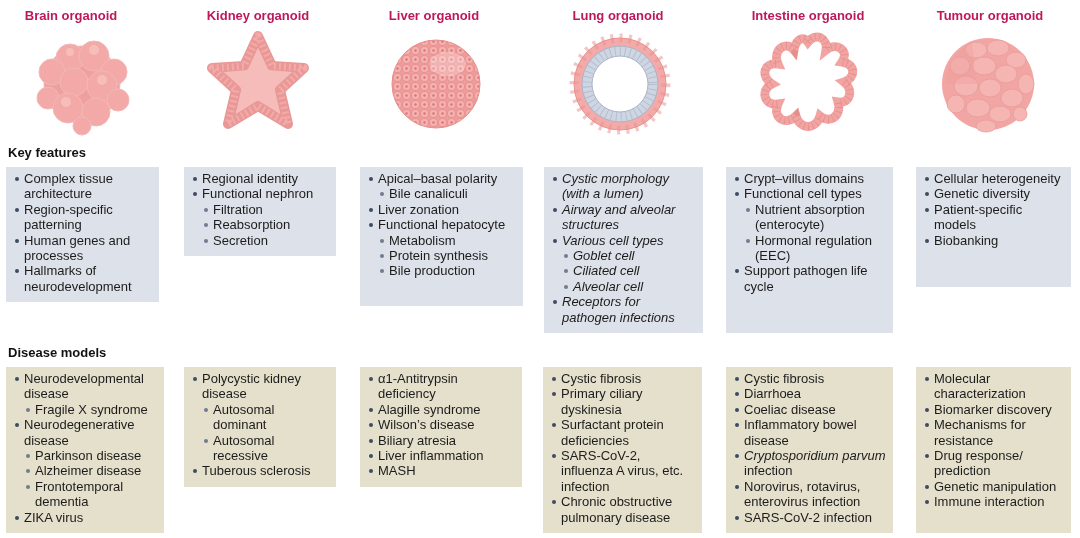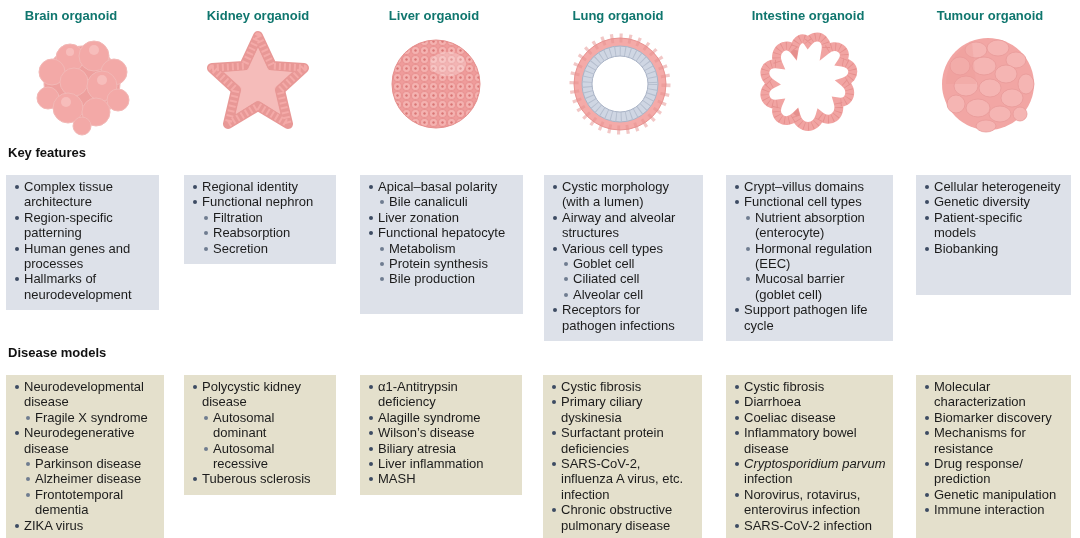--- a/index.html
+++ b/index.html
@@ -1,21 +1,21 @@
 <!DOCTYPE html>
 <html><head>
 <meta charset="utf-8">
 <style>
   * { box-sizing: border-box; margin: 0; padding: 0; }
   html, body { width: 1080px; height: 538px; background: #ffffff; overflow: hidden; }
   body { position: relative; font-family: "Liberation Sans", "DejaVu Sans", sans-serif; color: #1c1c1c; }
-  .col-title { position: absolute; top: 8px; font-weight: bold; font-size: 13px; text-align: center; color: #0f766e; white-space: nowrap; }
+  .col-title { position: absolute; top: 8px; font-weight: bold; font-size: 13px; text-align: center; color: #be185d; white-space: nowrap; }
   .illus { position: absolute; top: 28px; width: 104px; height: 110px; }
   .section-title { position: absolute; left: 8px; font-weight: bold; font-size: 13px; color: #111; }
-  .box { position: absolute; padding: 4px 6px 6px 8px; font-size: 13px; line-height: 15.4px; margin-top: 8px; }
+  .box { position: absolute; padding: 4px 6px 6px 8px; font-size: 13px; line-height: 15.4px; }
   .box.kf { background: #dde1e9; top: 167px; }
   .box.dm { background: #e4e0cc; top: 367px; }
   .box ul { list-style: none; }
   .box li { position: relative; padding-left: 10px; }
   .box li.sub { padding-left: 21px; }
   .box li::before { content: ""; position: absolute; top: 6px; left: 1px; width: 4px; height: 4px; border-radius: 50%; background: #3d4b63; }
   .box li.sub::before { left: 12px; width: 4px; height: 4px; background: #6f7c90; }
   .it { font-style: italic; }
 </style>
 </head>
@@ -128,38 +128,37 @@
     <ul>
       <li><span>Apical–basal polarity</span></li>
       <li class="sub"><span>Bile canaliculi</span></li>
       <li><span>Liver zonation</span></li>
       <li><span>Functional hepatocyte</span></li>
       <li class="sub"><span>Metabolism</span></li>
       <li class="sub"><span>Protein synthesis</span></li>
       <li class="sub"><span>Bile production</span></li>
     </ul>
   </div>
-<div class="box kf" style="left:544px;width:159px;height:166px;">
+<div class="box kf" style="left:544px;width:159px;height:166px;font-style:italic;">
     <ul>
       <li><span>Cystic morphology (with a lumen)</span></li>
       <li><span>Airway and alveolar structures</span></li>
       <li><span>Various cell types</span></li>
       <li class="sub"><span>Goblet cell</span></li>
       <li class="sub"><span>Ciliated cell</span></li>
       <li class="sub"><span>Alveolar cell</span></li>
       <li><span>Receptors for pathogen infections</span></li>
     </ul>
   </div>
 <div class="box kf" style="left:726px;width:167px;height:166px;">
     <ul>
       <li><span>Crypt–villus domains</span></li>
       <li><span>Functional cell types</span></li>
       <li class="sub"><span>Nutrient absorption (enterocyte)</span></li>
       <li class="sub"><span>Hormonal regulation (EEC)</span></li>
-      <li class="sub"><span>Mucosal barrier (goblet cell)</span></li>
       <li><span>Support pathogen life cycle</span></li>
     </ul>
   </div>
 <div class="box kf" style="left:916px;width:155px;height:120px;">
     <ul>
       <li><span>Cellular heterogeneity</span></li>
       <li><span>Genetic diversity</span></li>
       <li><span>Patient-specific models</span></li>
       <li><span>Biobanking</span></li>
     </ul>

